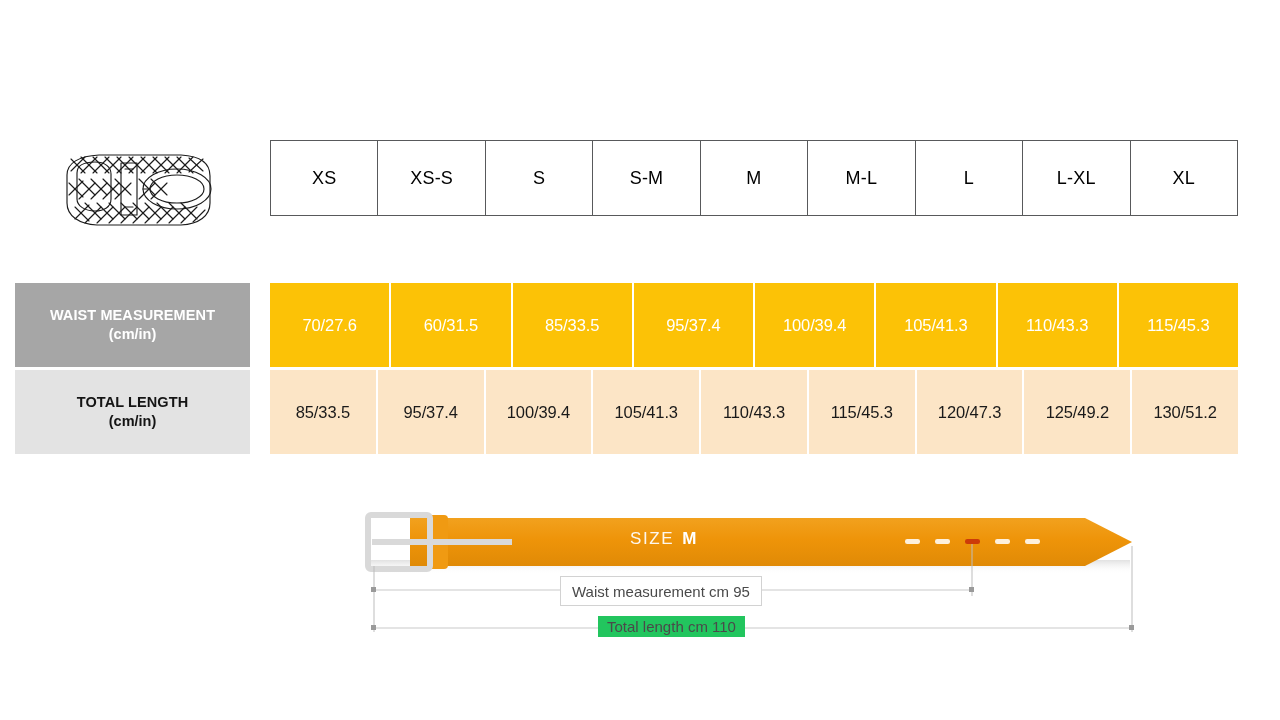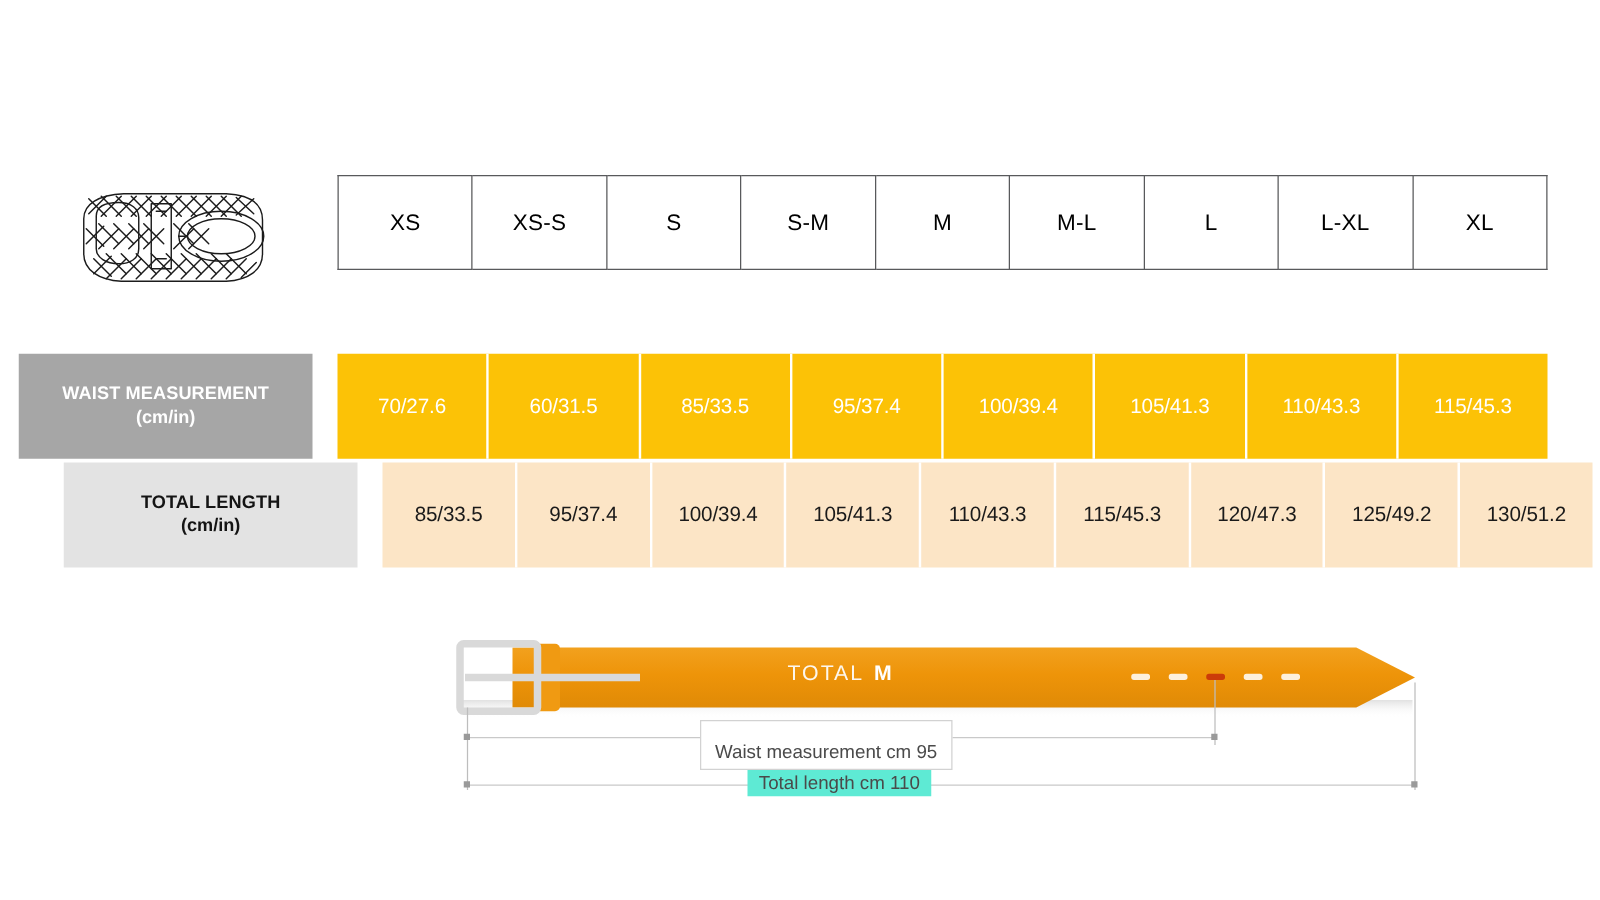--- a/index.html
+++ b/index.html
@@ -51,21 +51,21 @@
     left: 15px;
     top: 283px;
     width: 1223px;
     height: 175px;
   }
   .meas-row {
     display: flex;
     width: 100%;
     height: 84px;
   }
-  .meas-row + .meas-row { margin-top: 3px; margin-left: 36px; }
+  .meas-row + .meas-row { margin-top: 3px; }
 
   .row-label {
     width: 235px;
     flex: 0 0 235px;
     display: flex;
     flex-direction: column;
     align-items: center;
     justify-content: center;
     text-align: center;
     line-height: 1.32;
@@ -112,33 +112,33 @@
     letter-spacing: 1.6px;
     white-space: nowrap;
   }
   #belt-size-text .size-word { font-weight: 300; opacity: .93; }
   #belt-size-text .size-value { font-weight: bold; letter-spacing: .5px; margin-left: 8px; }
 
   #waist-callout {
     position: absolute;
     left: 560px;
     top: 576px;
-    padding: 16px 11px 5px 11px;
+    padding: 6px 11px 5px 11px;
     background: #ffffff;
     border: 1px solid #d2d2d2;
     font-size: 15px;
     color: #4a4a4a;
     white-space: nowrap;
   }
   #length-callout {
     position: absolute;
     left: 598px;
     top: 616px;
     padding: 2px 9px;
-    background: #5eead4;
+    background: #22c55e;
     font-size: 15px;
     color: #4a4a4a;
     white-space: nowrap;
   }
 </style>
 </head>
 <body>
 
 <div id="product-thumb">
   <svg viewBox="0 0 165 95" width="165" height="95">
@@ -263,17 +263,17 @@
 
     <g>
       <line x1="24" y1="128" x2="782" y2="128" stroke="#c9c9c9" stroke-width="1"></line>
       <rect x="21" y="125" width="5" height="5" fill="#9a9a9a"></rect>
       <rect x="779" y="125" width="5" height="5" fill="#9a9a9a"></rect>
     </g>
   </svg>
 </div>
 
 <div id="belt-size-text">
-  <span class="size-word">TOTAL</span><span class="size-value">M</span>
+  <span class="size-word">SIZE</span><span class="size-value">M</span>
 </div>
 
 <div id="waist-callout">Waist measurement cm 95</div>
 <div id="length-callout">Total length cm 110</div>
 
 </body></html>

